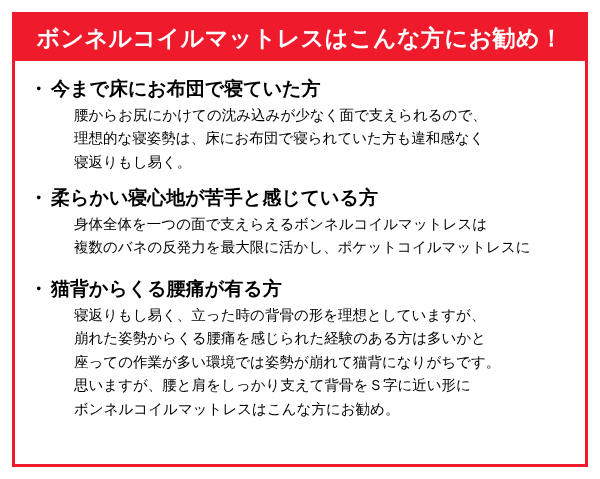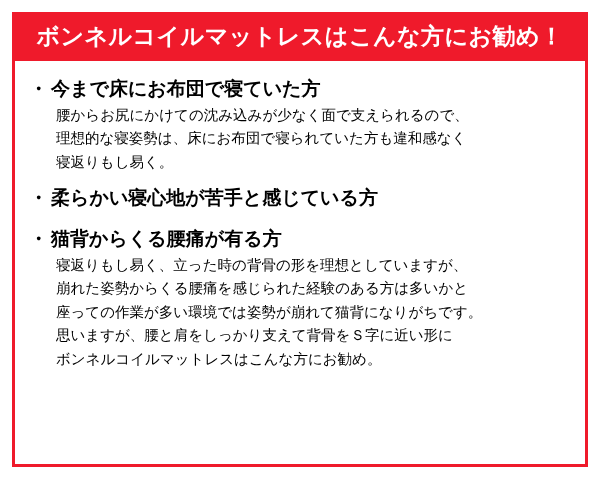--- a/index.html
+++ b/index.html
@@ -42,21 +42,21 @@
     justify-content: center;
     box-sizing: border-box;
   }
   .header-title {
     color: #ffffff;
     font-size: 23px;
     font-weight: bold;
     letter-spacing: 0.5px;
     line-height: 1;
     white-space: nowrap;
-    font-family: Liberation Mono, monospace;
+    font-family: Liberation Serif, serif;
   }
   .content {
     position: absolute;
     left: 0;
     top: 46px;
     width: 100%;
     height: 403px;
     box-sizing: border-box;
     padding: 16px 14px 0 14px;
   }
@@ -74,21 +74,21 @@
   }
   .bullet {
     width: 22px;
     flex: 0 0 22px;
     text-align: left;
     font-size: 19px;
     font-weight: bold;
     color: #000000;
   }
   .section-body {
-    margin-left: 27px;
+    margin-left: 45px;
     font-size: 14.5px;
     color: #000000;
     line-height: 1.62;
   }
   .body-line {
     white-space: nowrap;
   }
   .gap-small { height: 4px; }
   .gap-med { height: 9px; }
 </style>
@@ -117,20 +117,22 @@
       </div>
 
       <div class="gap-small"></div>
 
       <div class="section">
         <div class="section-heading">
           <span class="bullet">・</span>
           <span>柔らかい寝心地が苦手と感じている方</span>
         </div>
         <div class="section-body">
+          <div class="body-line">身体全体を一つの面で支えらえるボンネルコイルマットレスは</div>
+          <div class="body-line">複数のバネの反発力を最大限に活かし、ポケットコイルマットレスに</div>
         </div>
       </div>
 
       <div class="gap-med"></div>
 
       <div class="section">
         <div class="section-heading">
           <span class="bullet">・</span>
           <span>猫背からくる腰痛が有る方</span>
         </div>

